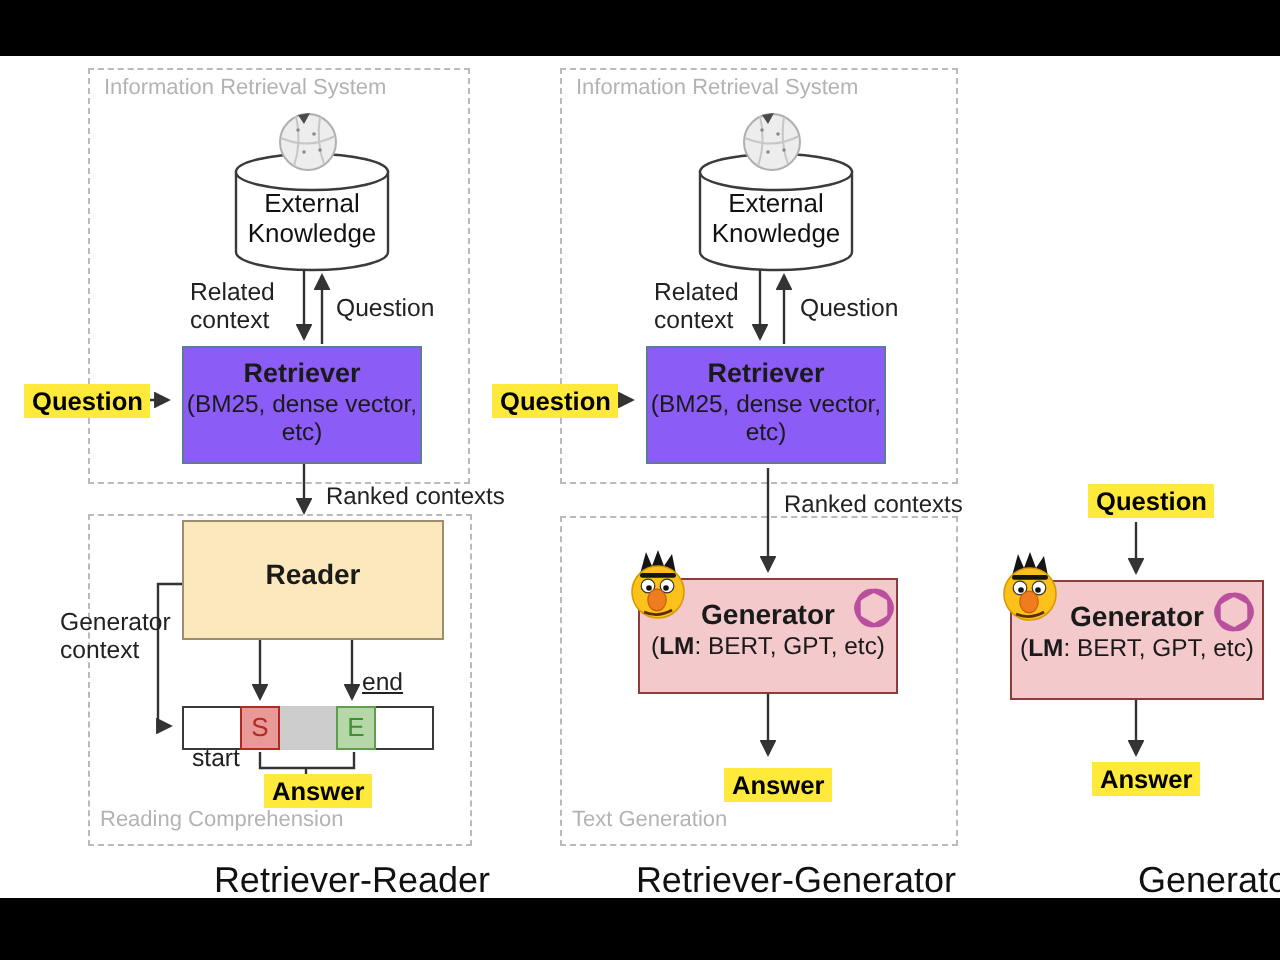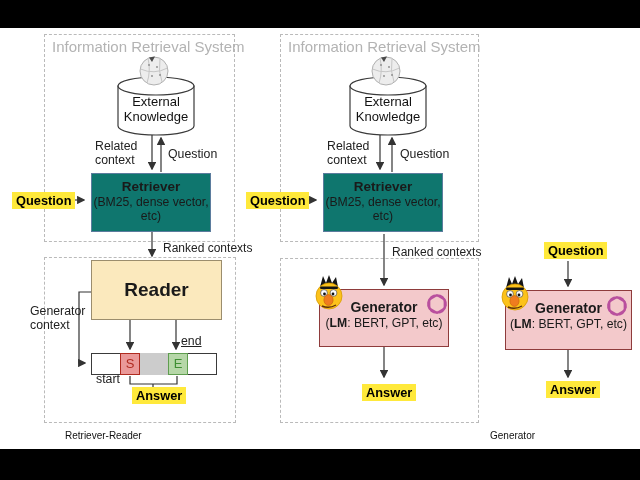--- a/index.html
+++ b/index.html
@@ -3,35 +3,35 @@
 <meta charset="utf-8">
 <style>
   html,body{margin:0;padding:0;background:#000;}
   #stage{position:relative;width:640px;height:480px;background:#000;overflow:hidden;
          font-family:"Liberation Sans",sans-serif;color:#1a1a1a;}
   .bar{position:absolute;left:0;width:640px;background:#000;}
   #bar-top{top:0;height:28px;}
   #bar-bottom{top:449px;height:31px;}
   #content{position:absolute;left:0;top:28px;width:640px;height:421px;background:#fff;}
   .dashedbox{position:absolute;border:1px dashed #bababa;background:transparent;}
-  .section-title{position:absolute;color:#b3b3b3;font-size:15px;white-space:nowrap;}
+  .section-title{position:absolute;color:#b3b3b3;font-size:11px;white-space:nowrap;}
   .lbl{position:absolute;font-size:12.3px;color:#222;white-space:nowrap;line-height:13.5px;}
   .lbl2{text-align:left;}
   .hl{position:absolute;background:#ffe93b;color:#000;font-weight:bold;font-size:12.8px;
       padding:1px 4px;white-space:nowrap;}
   .nodebox{position:absolute;box-sizing:border-box;text-align:center;}
-  .retriever{background:#0f766e;border:1.4px solid #5b7c9d;}
+  .retriever{background:#8b5cf6;border:1.4px solid #5b7c9d;}
   .reader{background:#fbe9bd;border:1.2px solid #9b8d6d;}
   .generator{background:#f3c9cb;border:1.6px solid #8e3b3b;}
   .node-title{font-weight:bold;font-size:13.5px;margin-top:5px;}
-  .reader .node-title{font-size:19px;margin-top:18px;}
+  .reader .node-title{font-size:14px;margin-top:18px;}
   .gen-title{font-weight:bold;font-size:14px;margin-top:9px;}
   .node-sub{font-size:12.2px;line-height:14px;margin-top:1px;}
   .ek-text{position:absolute;text-align:center;font-size:13px;line-height:15px;color:#111;}
-  .caption{position:absolute;text-align:left;font-size:10px;color:#111;white-space:nowrap;}
+  .caption{position:absolute;text-align:right;font-size:18px;color:#111;white-space:nowrap;}
   
   #spanbar{position:absolute;left:91px;top:325px;width:126px;height:22px;background:#fff;
            border:1.2px solid #3a3a3a;box-sizing:border-box;}
   .cell{position:absolute;top:-1.2px;height:22px;box-sizing:border-box;text-align:center;
         font-size:13px;line-height:20px;}
   #cell-gray{position:absolute;left:48px;top:-1.2px;width:29px;height:22px;background:#cccccc;}
   #cell-s{left:28px;width:20px;background:#ea9999;border:1.3px solid #b02b20;color:#b02b20;}
   #cell-e{left:76px;width:20px;background:#b6d7a8;border:1.3px solid #5f9e4f;color:#3f8f33;}
   svg.overlay{position:absolute;left:0;top:0;width:640px;height:421px;pointer-events:none;}
   .icon{position:absolute;}
@@ -42,22 +42,24 @@
 <div id="stage">
   <div id="content">
 
     <div class="dashedbox" style="left:44px;top:6px;width:189px;height:206px;"></div>
     <div class="section-title" style="left:52px;top:10px;">Information Retrieval System</div>
 
     <div class="dashedbox" style="left:280px;top:6px;width:197px;height:206px;"></div>
     <div class="section-title" style="left:288px;top:10px;">Information Retrieval System</div>
 
     <div class="dashedbox" style="left:44px;top:229px;width:190px;height:164px;"></div>
+    <div class="section-title" style="left:50px;top:376px;">Reading Comprehension</div>
 
     <div class="dashedbox" style="left:280px;top:230px;width:197px;height:163px;"></div>
+    <div class="section-title" style="left:286px;top:376px;">Text Generation</div>
 
     <svg class="overlay" viewBox="0 0 640 421">
       <defs>
         <marker id="ah" markerWidth="7" markerHeight="7" refX="5.8" refY="3.5" orient="auto">
           <path d="M0,0 L7,3.5 L0,7 Z" fill="#333"></path>
         </marker>
       </defs>
 
       <g stroke="#3a3a3a" stroke-width="1.2" fill="#fff">
         <path d="M118 58 L118 98 A38 9 0 0 0 194 98 L194 58 Z"></path>
@@ -194,20 +196,21 @@
         <path d="M0 -9.6 C 5.2 -9.6 8.3 -6.9 8.3 -2.2 L 8.3 4.2"></path>
         <path d="M0 -9.6 C 5.2 -9.6 8.3 -6.9 8.3 -2.2 L 8.3 4.2" transform="rotate(60)"></path>
         <path d="M0 -9.6 C 5.2 -9.6 8.3 -6.9 8.3 -2.2 L 8.3 4.2" transform="rotate(120)"></path>
         <path d="M0 -9.6 C 5.2 -9.6 8.3 -6.9 8.3 -2.2 L 8.3 4.2" transform="rotate(180)"></path>
         <path d="M0 -9.6 C 5.2 -9.6 8.3 -6.9 8.3 -2.2 L 8.3 4.2" transform="rotate(240)"></path>
         <path d="M0 -9.6 C 5.2 -9.6 8.3 -6.9 8.3 -2.2 L 8.3 4.2" transform="rotate(300)"></path>
       </g>
     </svg>
 
     <div class="hl" style="left:362px;top:356px;">Answer</div>
+    <div class="caption" style="left:298px;top:402px;width:180px;">Retriever-Generator</div>
 
     <div class="hl" style="left:544px;top:214px;">Question</div>
 
     <div class="nodebox generator" style="left:505px;top:262px;width:127px;height:60px;">
       <div class="gen-title">Generator</div>
       <div class="node-sub"><span>(</span><b>LM</b><span>: BERT, GPT, etc)</span></div>
     </div>
 
     <svg class="icon" style="left:498px;top:247px;" width="34" height="36" viewBox="0 0 34 36">
       <polygon points="8,13 11,2 14,9 17,1 20,9 24,3 26,13" fill="#151515"></polygon>

